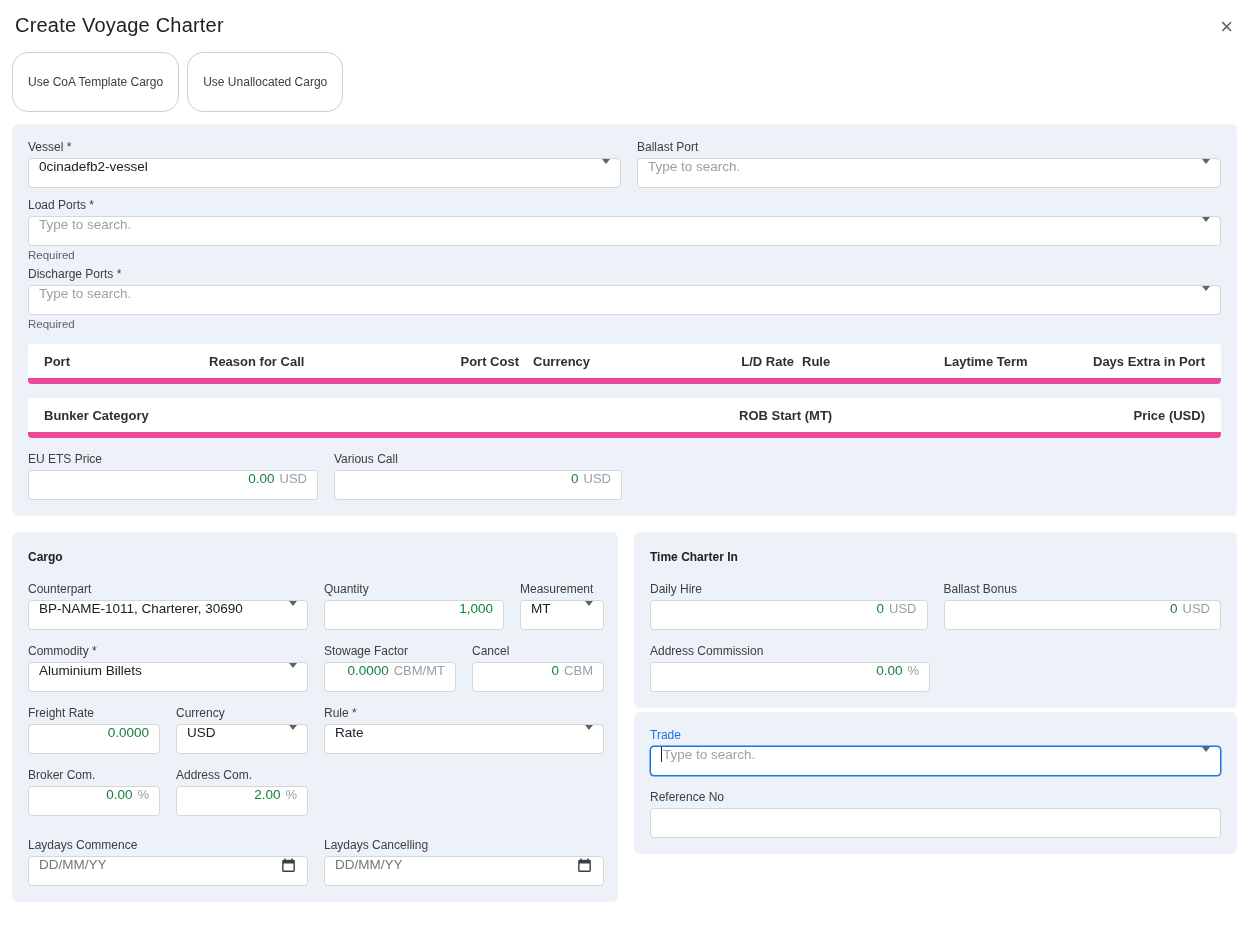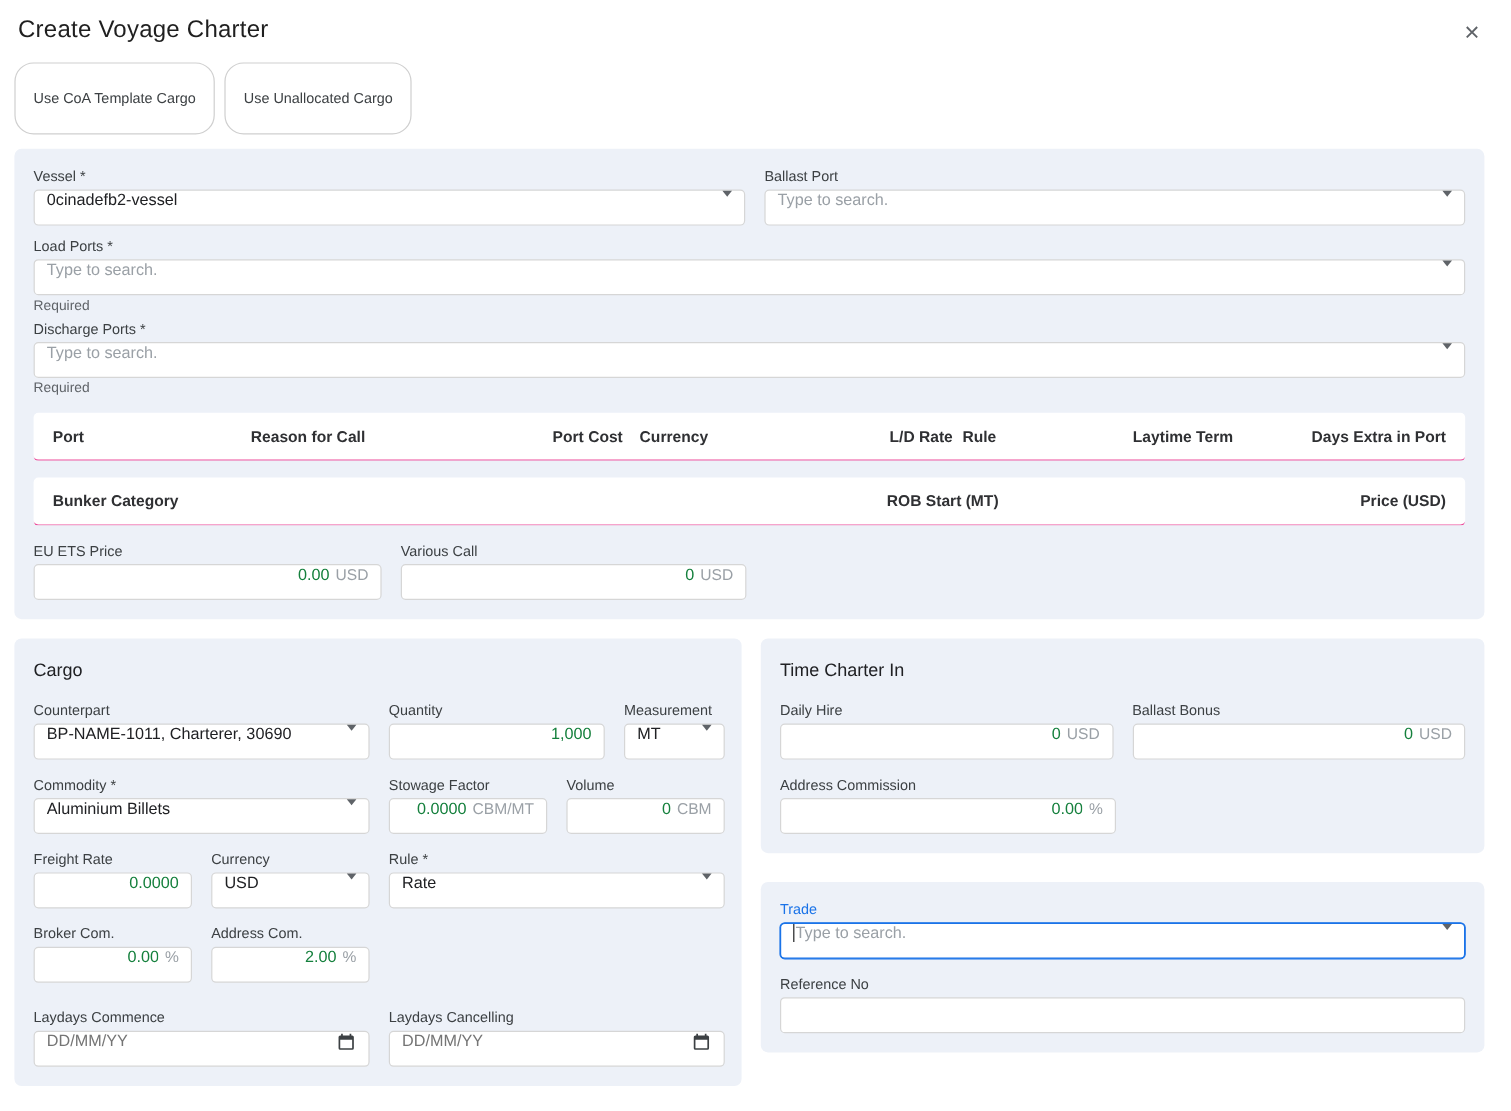--- a/index.html
+++ b/index.html
@@ -53,21 +53,21 @@
   .w593 { width: 593px; flex: 0 0 593px; }
   .grow { flex: 1 1 auto; min-width: 0; }
   .mb10 { margin-bottom: 10px; }
   .mb6  { margin-bottom: 6px; }
   .mb14 { margin-bottom: 14px; }
 
   
   .bar {
     background: #fff; border-radius: 4px; height: 40px; display: flex; align-items: center;
     padding: 0 16px; font-size: 13px; font-weight: 700; color: #2f3033;
-    border-bottom: 1px solid #ec4899; white-space: nowrap;
+    border-bottom: 6px solid #ec4899; white-space: nowrap;
   }
   .bar.ports span { display: block; overflow: hidden; }
   .c-port     { flex: 0 0 165px; }
   .c-reason   { flex: 0 0 225px; }
   .c-cost     { flex: 0 0 85px;  text-align: right; }
   .c-curr     { flex: 0 0 200px; padding-left: 14px; }
   .c-ldrate   { flex: 0 0 75px;  text-align: right; }
   .c-rule     { flex: 0 0 150px; padding-left: 8px; }
   .c-laytime  { flex: 0 0 140px; }
   .c-daysx    { flex: 1 1 auto;  text-align: right; }
@@ -76,33 +76,33 @@
   .c-price    { flex: 0 0 auto; text-align: right; }
 
   .w290 { width: 290px; flex: 0 0 290px; }
   .w288 { width: 288px; flex: 0 0 288px; }
 
   
   .two-col { display: flex; gap: 16px; margin-top: 16px; align-items: flex-start; }
   .cargo-panel { width: 606px; flex: 0 0 606px; }
   .right-col { flex: 1 1 auto; min-width: 0; }
 
-  .sec-title { font-size: 15px; font-weight: 400; color: #202124; margin: 2px 0 18px 0; }
+  .sec-title { font-size: 12px; font-weight: 700; color: #202124; margin: 2px 0 18px 0; }
 
   .w280 { width: 280px; flex: 0 0 280px; }
   .w180 { width: 180px; flex: 0 0 180px; }
   .w84  { width: 84px;  flex: 0 0 84px; }
   .w132 { width: 132px; flex: 0 0 132px; }
   .crow { display: flex; gap: 16px; margin-bottom: 14px; }
   .crow.last { margin-bottom: 0; margin-top: 22px; }
 
   .cal-icon { flex: 0 0 auto; margin-left: 8px; display: flex; align-items: center; cursor: pointer; }
 
   .tci-panel { }
-  .trade-panel { margin-top: 24px; }
+  .trade-panel { margin-top: 4px; }
   .trade-label { color: #1a73e8 !important; }
   .box.focused { border: 1px solid #1a73e8; box-shadow: 0 0 0 .5px #1a73e8; }
   .text-caret { display: inline-block; width: 1px; height: 15px; background: #202124; margin-right: 1px; vertical-align: middle; }
 
   .half { flex: 1 1 0; min-width: 0; }
 
   
   .actions { display: flex; justify-content: flex-end; align-items: center; gap: 26px; margin-top: 26px; padding-right: 0; }
   .link-btn { background: none; border: none; color: #1a73e8; font-size: 13.5px; font-weight: 500; font-family: inherit; cursor: pointer; }
   .primary-btn-disabled {
@@ -234,21 +234,21 @@
           </div>
         </div>
         <div class="field w132">
           <label>Stowage Factor</label>
           <div class="box">
             <input class="num" value="0.0000" style="">
             <span class="suffix">CBM/MT</span>
           </div>
         </div>
         <div class="field w132">
-          <label>Volume</label>
+          <label>Cancel</label>
           <div class="box">
             <input class="num" value="0" style="">
             <span class="suffix">CBM</span>
           </div>
         </div>
       </div>
 
       <div class="crow">
         <div class="field w132">
           <label>Freight Rate</label>

